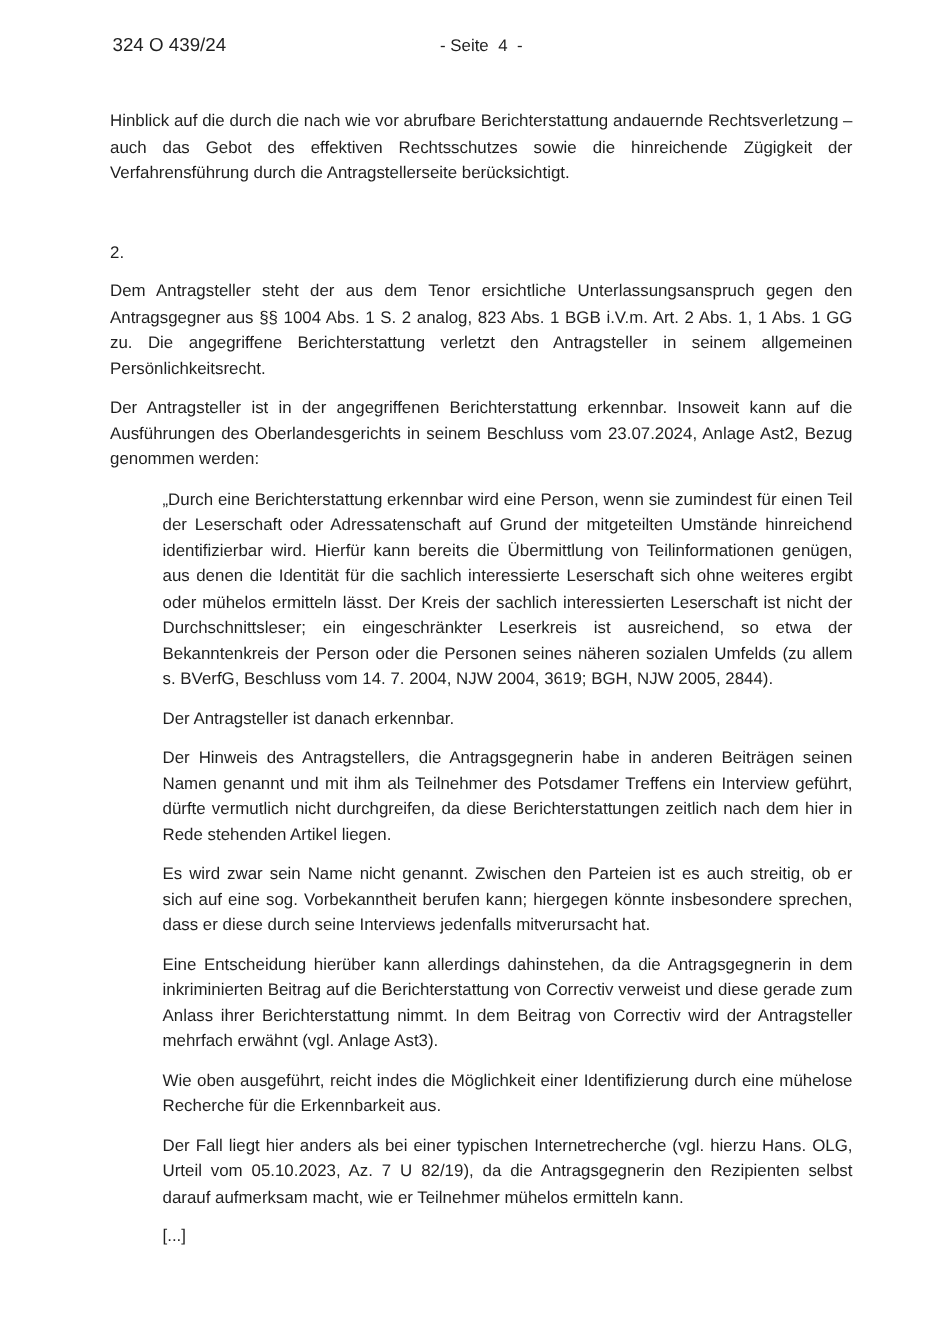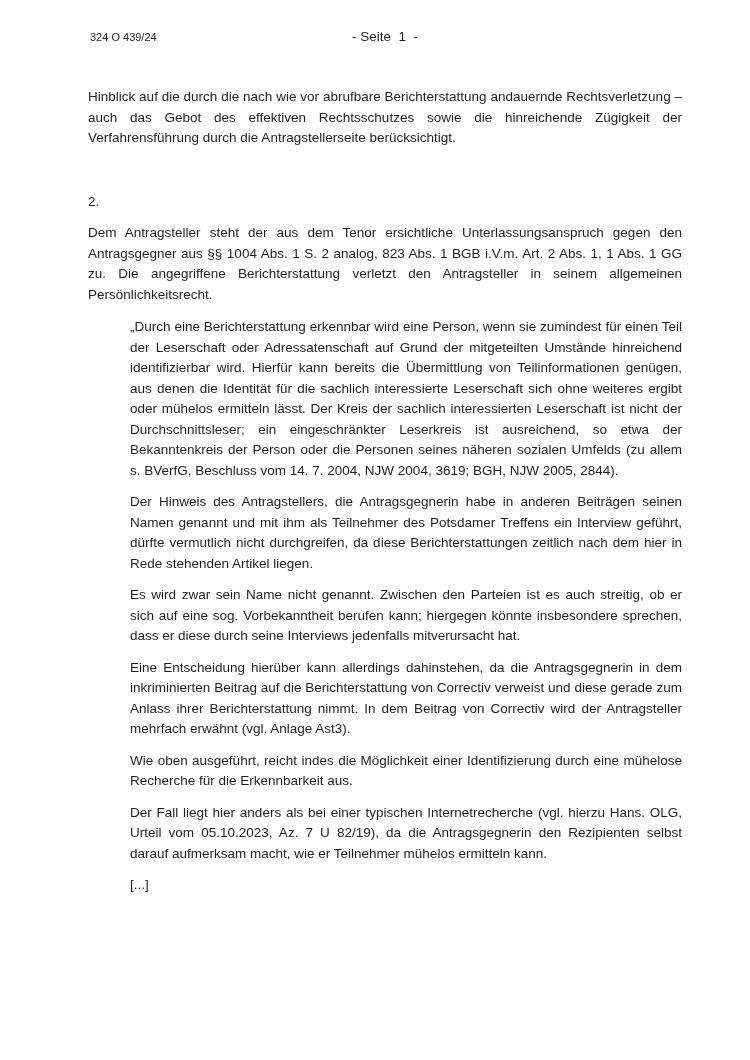--- a/index.html
+++ b/index.html
@@ -22,21 +22,21 @@
     position: absolute;
     top: 22px;
     left: 88px;
     width: 594px;
     height: 22px;
   }
   .case-no {
     position: absolute;
     left: 2px;
     top: 9px;
-    font-size: 11px;
+    font-size: 15px;
     line-height: 12px;
     white-space: pre;
   }
   .page-label {
     display: block;
     text-align: center;
     font-size: 13.5px;
     padding-top: 5px;
     white-space: pre;
   }
@@ -63,34 +63,36 @@
     margin-top: 2px;
   }
 </style>
 </head>
 <body>
 
 <div class="page">
 
   <div class="header">
     <span class="case-no">324 O 439/24</span>
-    <span class="page-label">- Seite  1  -</span>
+    <span class="page-label">- Seite  4  -</span>
   </div>
 
   <div class="main">
 
     <p class="para">Hinblick auf die durch die nach wie vor abrufbare Berichterstattung andauernde Rechtsverletzung – auch das Gebot des effektiven Rechtsschutzes sowie die hinreichende Zügigkeit der Verfahrensführung durch die Antragstellerseite berücksichtigt.</p>
 
     <div class="section-no">2.</div>
 
     <p class="para">Dem Antragsteller steht der aus dem Tenor ersichtliche Unterlassungsanspruch gegen den Antragsgegner aus §§ 1004 Abs. 1 S. 2 analog, 823 Abs. 1 BGB i.V.m. Art. 2 Abs. 1, 1 Abs. 1 GG zu. Die angegriffene Berichterstattung verletzt den Antragsteller in seinem allgemeinen Persönlichkeitsrecht.</p>
 
+    <p class="para">Der Antragsteller ist in der angegriffenen Berichterstattung erkennbar. Insoweit kann auf die Ausführungen des Oberlandesgerichts in seinem Beschluss vom 23.07.2024, Anlage Ast2, Bezug genommen werden:</p>
 
     <div class="quote">
       <p class="para">„Durch eine Berichterstattung erkennbar wird eine Person, wenn sie zumindest für einen Teil der Leserschaft oder Adressatenschaft auf Grund der mitgeteilten Umstände hinreichend identifizierbar wird. Hierfür kann bereits die Übermittlung von Teilinformationen genügen, aus denen die Identität für die sachlich interessierte Leserschaft sich ohne weiteres ergibt oder mühelos ermitteln lässt. Der Kreis der sachlich interessierten Leserschaft ist nicht der Durchschnittsleser; ein eingeschränkter Leserkreis ist ausreichend, so etwa der Bekanntenkreis der Person oder die Personen seines näheren sozialen Umfelds (zu allem s. BVerfG, Beschluss vom 14. 7. 2004, NJW 2004, 3619; BGH, NJW 2005, 2844).</p>
+      <p class="para">Der Antragsteller ist danach erkennbar.</p>
       <p class="para">Der Hinweis des Antragstellers, die Antragsgegnerin habe in anderen Beiträgen seinen Namen genannt und mit ihm als Teilnehmer des Potsdamer Treffens ein Interview geführt, dürfte vermutlich nicht durchgreifen, da diese Berichterstattungen zeitlich nach dem hier in Rede stehenden Artikel liegen.</p>
       <p class="para">Es wird zwar sein Name nicht genannt. Zwischen den Parteien ist es auch streitig, ob er sich auf eine sog. Vorbekanntheit berufen kann; hiergegen könnte insbesondere sprechen, dass er diese durch seine Interviews jedenfalls mitverursacht hat.</p>
       <p class="para">Eine Entscheidung hierüber kann allerdings dahinstehen, da die Antragsgegnerin in dem inkriminierten Beitrag auf die Berichterstattung von Correctiv verweist und diese gerade zum Anlass ihrer Berichterstattung nimmt. In dem Beitrag von Correctiv wird der Antragsteller mehrfach erwähnt (vgl. Anlage Ast3).</p>
       <p class="para">Wie oben ausgeführt, reicht indes die Möglichkeit einer Identifizierung durch eine mühelose Recherche für die Erkennbarkeit aus.</p>
       <p class="para">Der Fall liegt hier anders als bei einer typischen Internetrecherche (vgl. hierzu Hans. OLG, Urteil vom 05.10.2023, Az. 7 U 82/19), da die Antragsgegnerin den Rezipienten selbst darauf aufmerksam macht, wie er Teilnehmer mühelos ermitteln kann.</p>
       <p class="para ellipsis">[...]</p>
     </div>
 
   </div>
 

